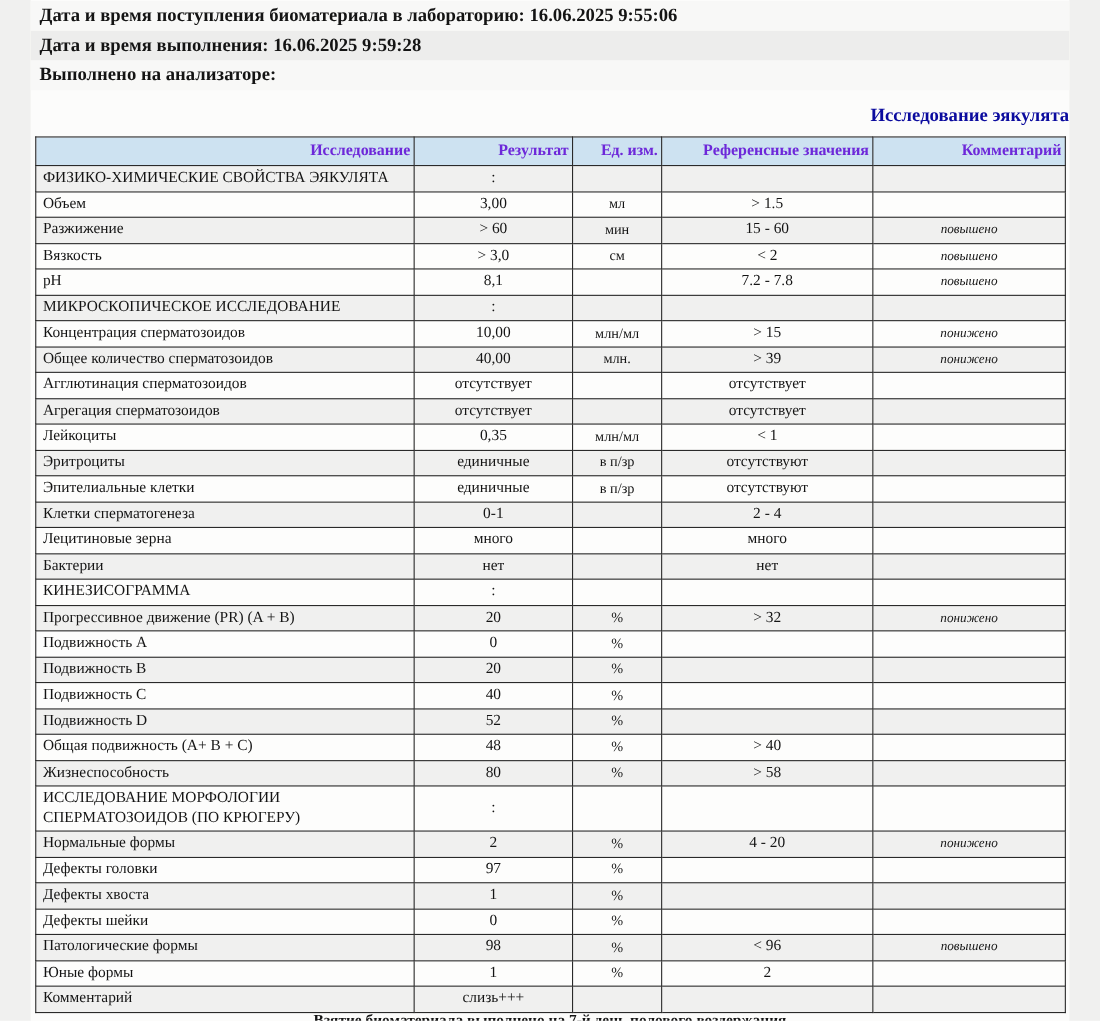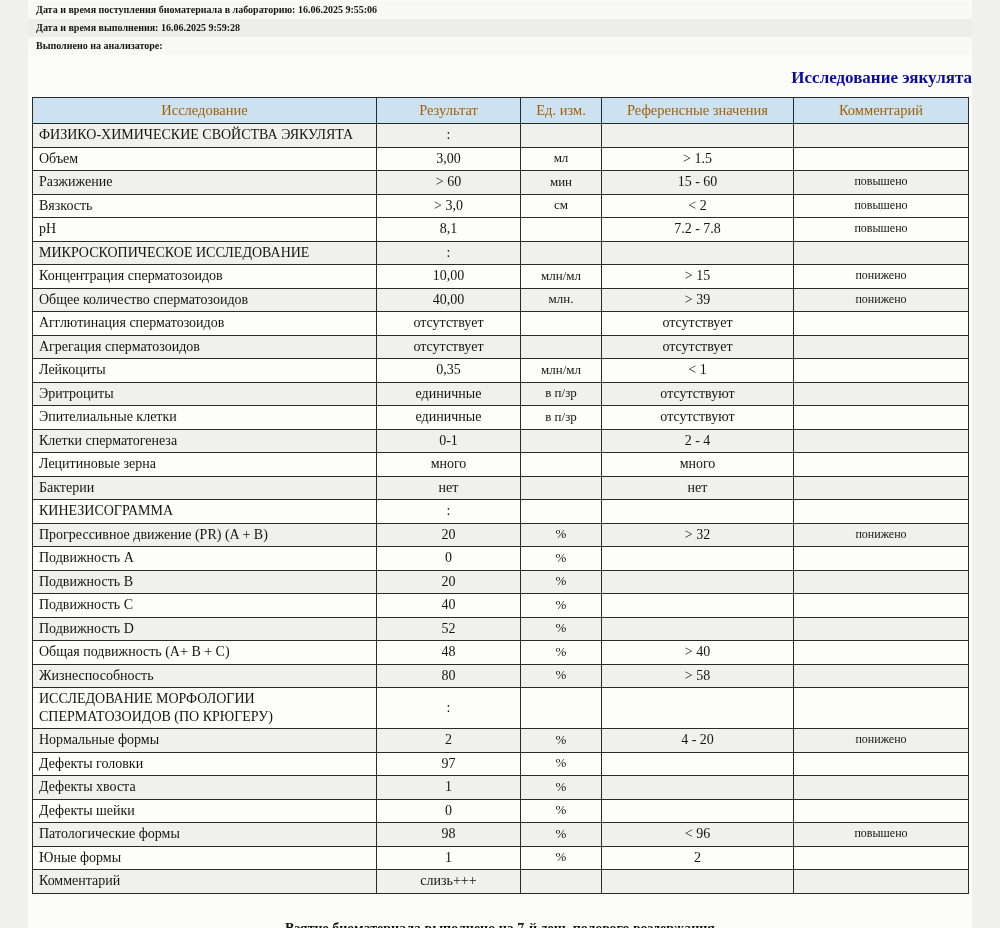--- a/index.html
+++ b/index.html
@@ -13,21 +13,21 @@
   }
   .gutter { position:absolute; top:0; bottom:0; width:28px; background:#f0f0ef; }
   .gutter.left { left:0; }
   .gutter.right { right:0; }
 
   .page { position:absolute; left:28px; top:0; width:944px; height:928px; background:#fcfcfb; }
 
   .meta { padding-top:1px; }
   .meta-row {
     font-weight:bold;
-    font-size:10px;
+    font-size:17px;
     padding:3px 8px 4px 8px;
     background:#f8f8f7;
   }
   .meta-row:nth-child(even) { background:#ededec; }
 
   .title {
     text-align:right;
     color:var(--title-color,#0b0b9e);
     font-size:17px;
     font-weight:bold;
@@ -38,35 +38,36 @@
     border-collapse:collapse;
     table-layout:fixed;
     margin-left:4px;
     width:936px;
     font-size:14px;
   }
   th {
     background:var(--header-bg,#cde2f1);
     border:1px solid var(--border-color,#2a2a2a);
     font-size:14.5px;
-    font-weight:normal;
+    font-weight:bold;
     padding:4px 3px;
-    color:#a16207;
+    color:#6d28d9;
+    text-align:right;
   }
   td {
     border:1px solid var(--border-color,#2a2a2a);
     padding:2px 6px 3px 6px;
     height:22px;
     line-height:1.25;
     background:#fdfdfc;
   }
   tr.striped td { background:var(--stripe-color,#f0f0ef); }
   td.c { text-align:center; }
   td.unit { font-size:13px; }
-  td.comment { font-size:12px; }
+  td.comment { font-size:12px;font-style:italic; }
 
   .footer-clip {
     position:absolute;
     left:0; bottom:0;
     width:100%;
     height:8px;
     overflow:hidden;
     text-align:center;
   }
   .footer-clip .footer-text {

